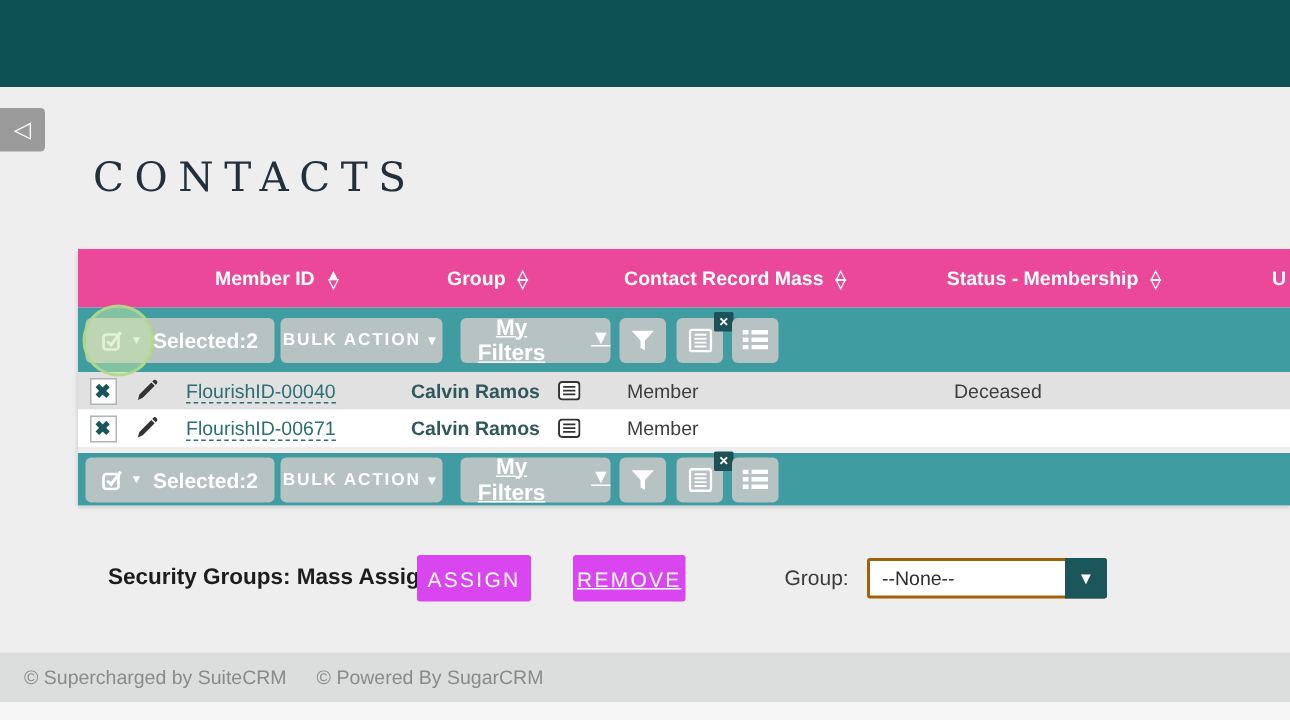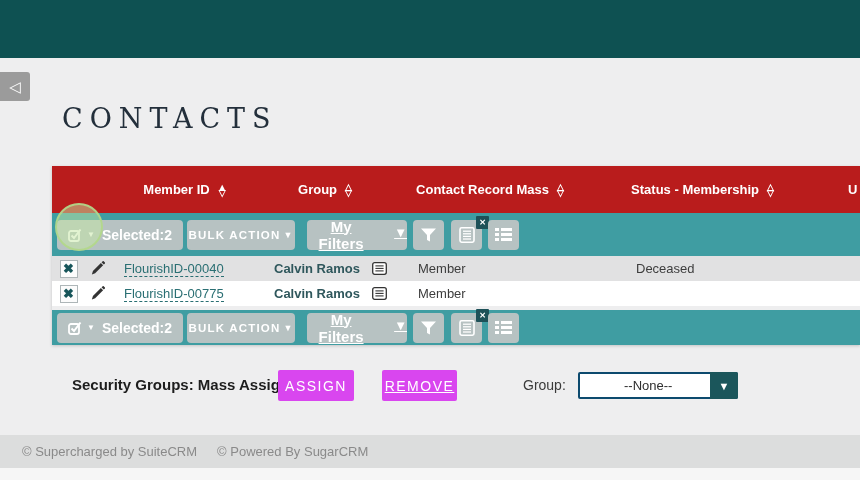--- a/index.html
+++ b/index.html
@@ -20,21 +20,21 @@
     font-size:15px; line-height:29px; text-align:center; cursor:pointer;
   }
   
   .page-title {
     position:absolute; left:62px; top:103px;
     font-family:"DejaVu Serif","Liberation Serif",serif;
     font-size:27px; font-weight:400; letter-spacing:7px; color:#232f3b;
   }
   
   .table-wrap { position:absolute; left:52px; top:166px; width:808px; box-shadow:0 1px 3px rgba(0,0,0,.18); }
-  .thead { display:flex; height:47px; background:#b91c1c; color:#fff; font-size:13px; font-weight:bold; align-items:center; }
+  .thead { display:flex; height:39px; background:#ec4899; color:#fff; font-size:13px; font-weight:bold; align-items:center; }
   .th { display:flex; align-items:center; justify-content:center; height:100%; }
   .col-check { width:33px; }
   .col-edit  { width:30px; }
   .col-mid   { width:140px; }
   .col-name  { width:140px; }
   .col-type  { width:190px; }
   .col-stat  { width:235px; }
   .col-last  { flex:1; justify-content:flex-start; padding-left:28px; overflow:hidden; }
   .sort { display:flex; flex-direction:column; align-items:center; margin-left:8px; font-size:9px; line-height:6px; cursor:pointer; }
   
@@ -91,34 +91,34 @@
   .ma-label { position:absolute; left:72px; top:8px; font-size:15px; font-weight:bold; color:#1d1d1d; }
   .ma-btn {
     position:absolute; top:2px; height:31px; background:#d946ef; color:#fff; border:none; border-radius:2px;
     font-family:"Liberation Sans",sans-serif; font-size:14px; letter-spacing:1.5px; cursor:pointer;
   }
   .btn-assign { left:278px; width:76px; }
   .btn-remove { left:382px; width:75px;text-decoration:underline; }
   .group-label { position:absolute; left:523px; top:9px; font-size:14px; color:#3a3a3a; }
   .group-select {
     position:absolute; left:578px; top:4px; width:160px; height:27px;
-    background:#fff; border:2px solid #0c4a6e; border-radius:2px;
-    display:flex; align-items:center; cursor:pointer;padding-left:36px;
+    background:#fff; border:2px solid #a16207; border-radius:2px;
+    display:flex; align-items:center; cursor:pointer;
   }
   .group-value { flex:1; padding-left:8px; font-size:13px; color:#2e2e2e; }
   .group-caret {
     width:28px; height:27px; margin:-2px -2px -2px 0; background:#1b565b; color:#fff;
     display:flex; align-items:center; justify-content:center; font-size:11px; border-radius:0 2px 2px 0;
   }
   
   .footer {
     position:absolute; left:0; top:435px; width:860px; height:33px; background:#dcdddd;
     display:flex; align-items:center; font-size:13px; color:#8a8a8a;
   }
-  .footer span { margin-left:22px; }
+  .footer span { margin-left:16px; }
   .footer span + span { margin-left:20px; }
 </style>
 </head>
 <body>
 
 <div class="main-bg"></div>
 
 <div class="topbar"></div>
 
 <button class="back-btn"><span>◁</span></button>
@@ -256,21 +256,21 @@
       </div>
     <div class="cell col-edit">
         <span class="pencil">
       <svg width="15" height="15" viewBox="0 0 16 16">
             <path d="M2 14.5 L3.1 10.6 L11.6 2.1 L14 4.5 L5.5 13 L2 14.5 Z" fill="#333"></path>
             <path d="M12.3 1.4 L13.3 0.4 A1.1 1.1 0 0 1 14.9 0.4 L15.7 1.2 A1.1 1.1 0 0 1 15.7 2.8 L14.7 3.8 Z" fill="#333"></path>
           </svg>
     </span>
       </div>
     <div class="cell col-mid">
-        <a class="rec-link">FlourishID-00775</a>
+        <a class="rec-link">FlourishID-00671</a>
       </div>
     <div class="cell col-name">
       <span class="contact-name">Calvin Ramos</span>
       <span class="name-info">
         <svg width="15" height="13" viewBox="0 0 15 13">
             <rect x="0.7" y="0.7" width="13.6" height="11.6" rx="2" fill="#fff" stroke="#333" stroke-width="1.3"></rect>
             <line x1="3.4" y1="3.9" x2="11.6" y2="3.9" stroke="#333" stroke-width="1.1"></line>
             <line x1="3.4" y1="6.4" x2="11.6" y2="6.4" stroke="#333" stroke-width="1.1"></line>
             <line x1="3.4" y1="8.9" x2="11.6" y2="8.9" stroke="#333" stroke-width="1.1"></line>
           </svg>

